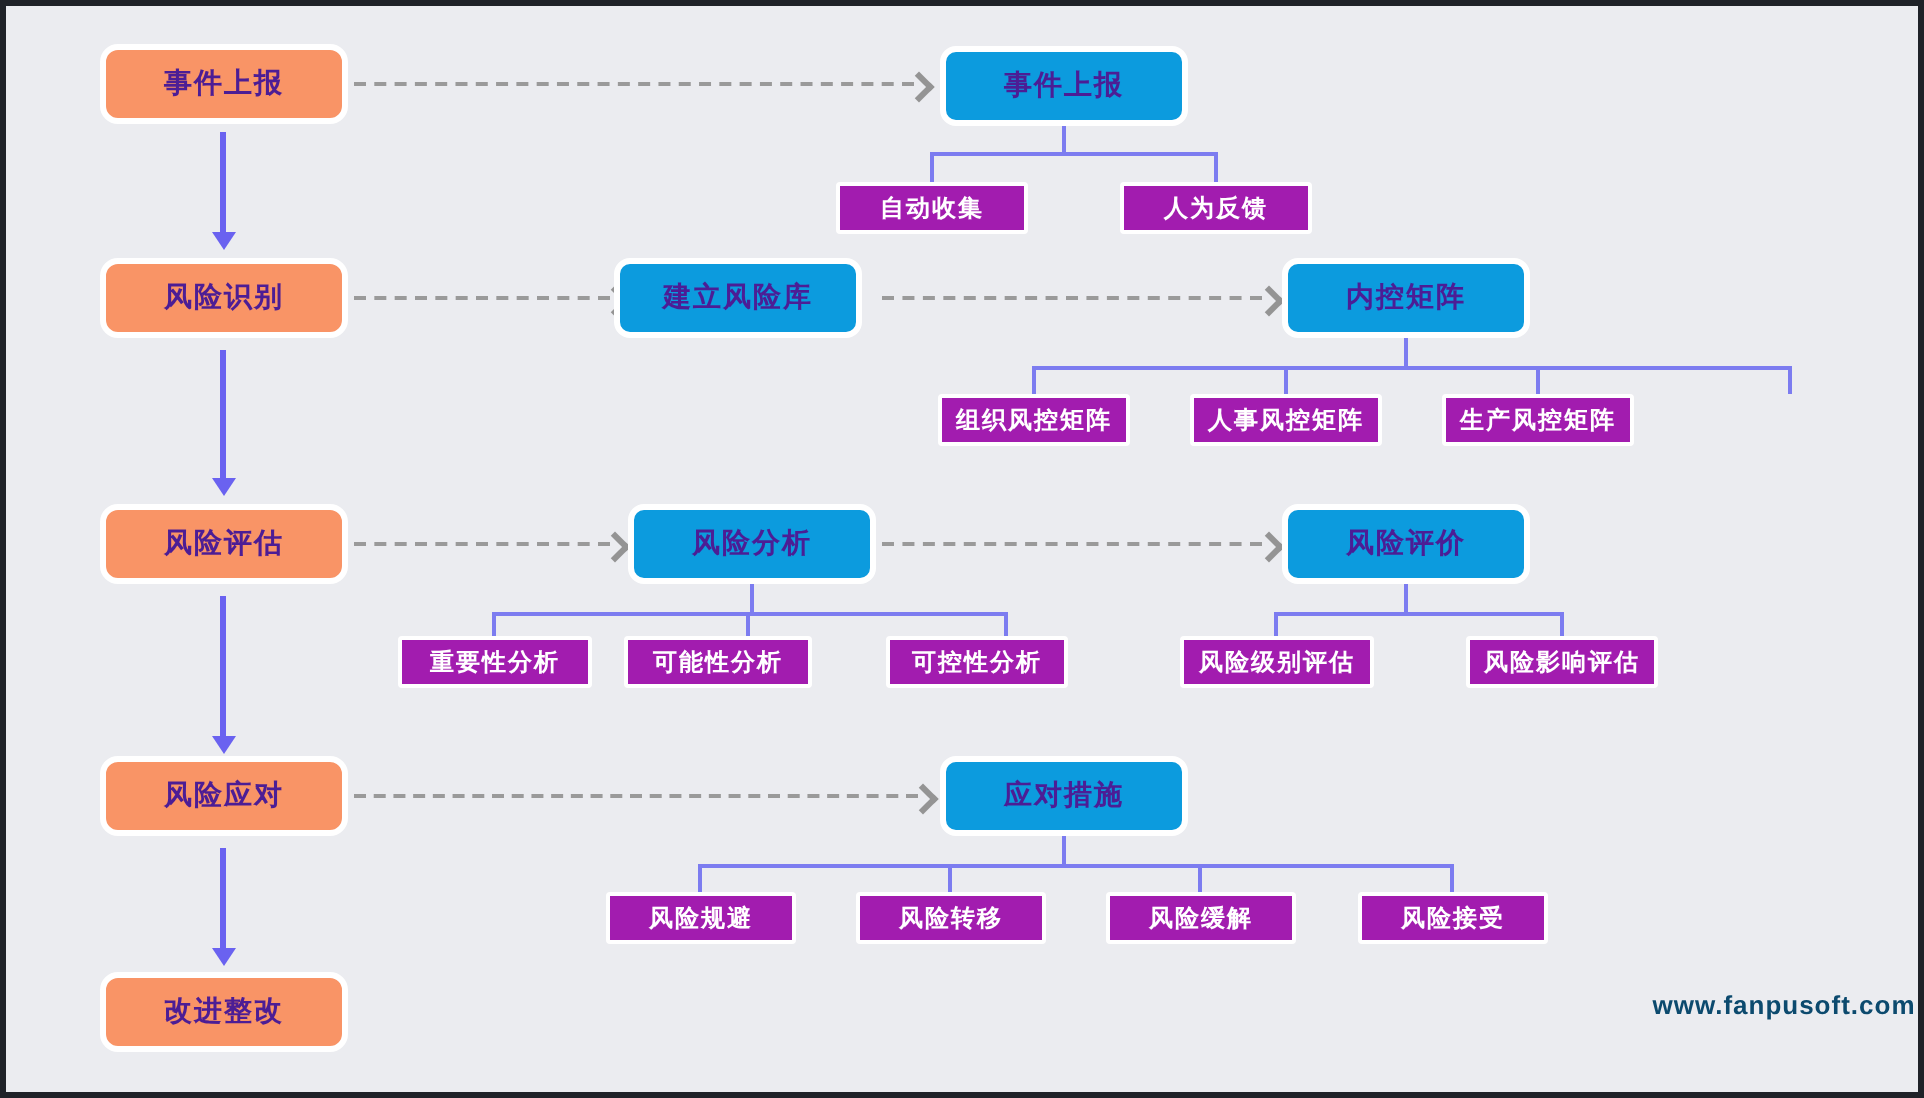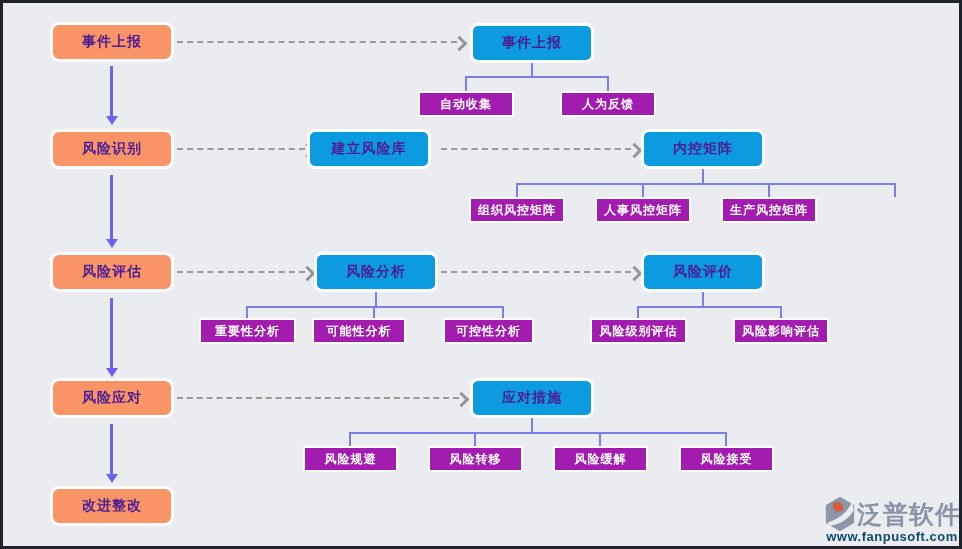--- a/index.html
+++ b/index.html
@@ -116,24 +116,16 @@
   <div class="vline" style="left:346px;top:429px;height:14px"></div>
   <div class="vline" style="left:471px;top:429px;height:14px"></div>
   <div class="vline" style="left:596px;top:429px;height:14px"></div>
   <div class="vline" style="left:722px;top:429px;height:14px"></div>
   <div class="leaf" style="left:300px;top:443px;width:95px">风险规避</div>
   <div class="leaf" style="left:425px;top:443px;width:95px">风险转移</div>
   <div class="leaf" style="left:550px;top:443px;width:95px">风险缓解</div>
   <div class="leaf" style="left:676px;top:443px;width:95px">风险接受</div>
 
   <div id="wm">
-    <div class="row">
-      <svg width="34" height="34" viewBox="0 0 36 36">
-        <path d="M18 1 L32 9 L32 27 L18 35 L4 27 L4 9 Z" fill="#8C96A8" stroke="#8C96A8" stroke-width="2" stroke-linejoin="round"></path>
-        <path d="M5 27 C16 24 26 16 31 5 L32.5 14 C27 24 17 29.5 6.5 30.5 Z" fill="#EBECF0"></path>
-        <path d="M11 6.5 C17 3 22.5 7 20.5 14.5 C14 17 8.5 13 11 6.5 Z" fill="#D95B3B"></path>
-      </svg>
-      <span class="brand">泛普软件</span>
-    </div>
     <div class="url">www.fanpusoft.com</div>
   </div>
 
 </div>
 
 </body></html>

